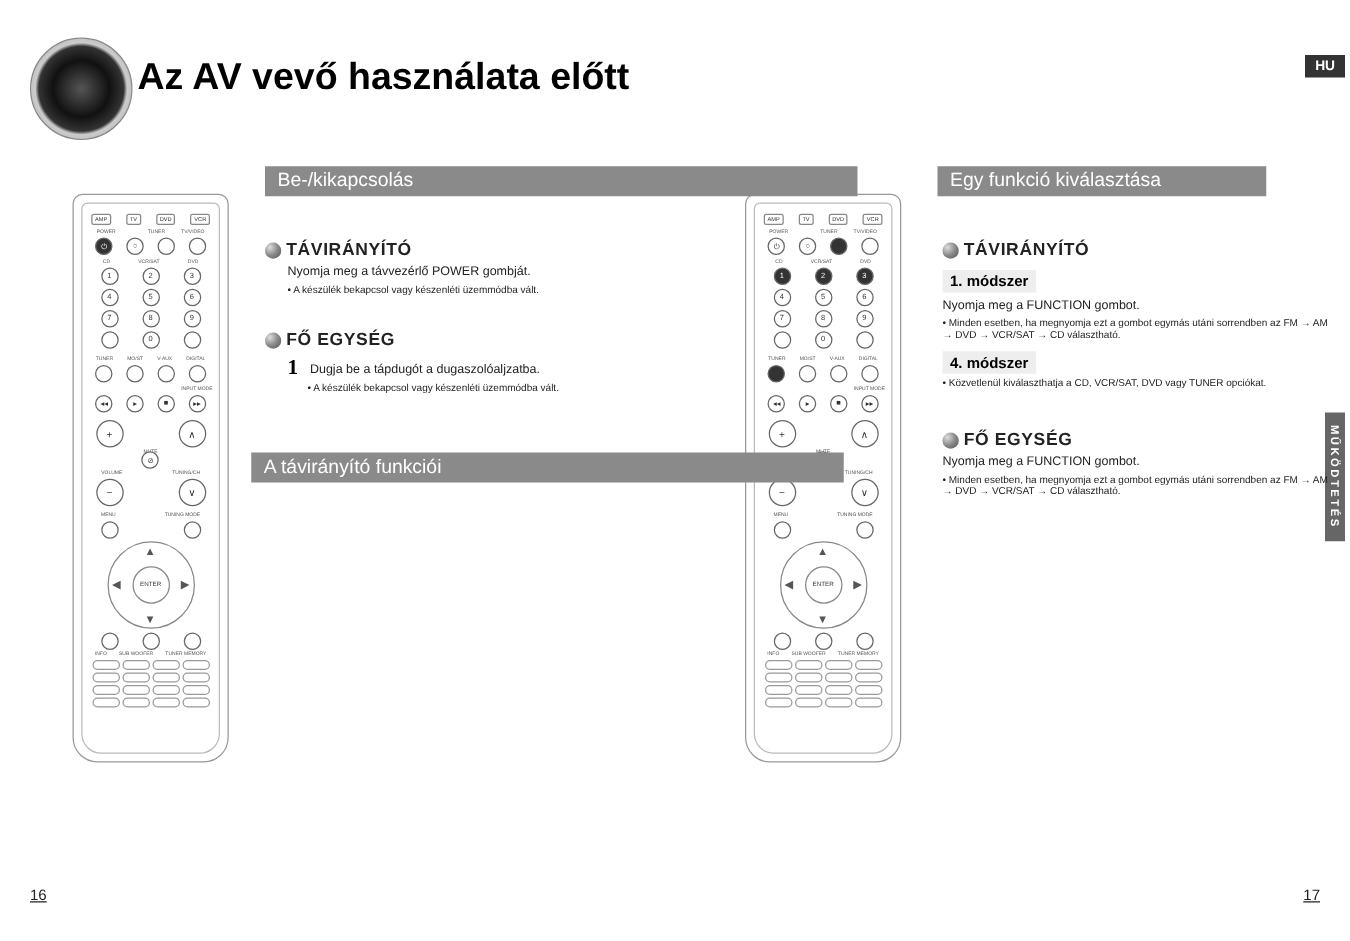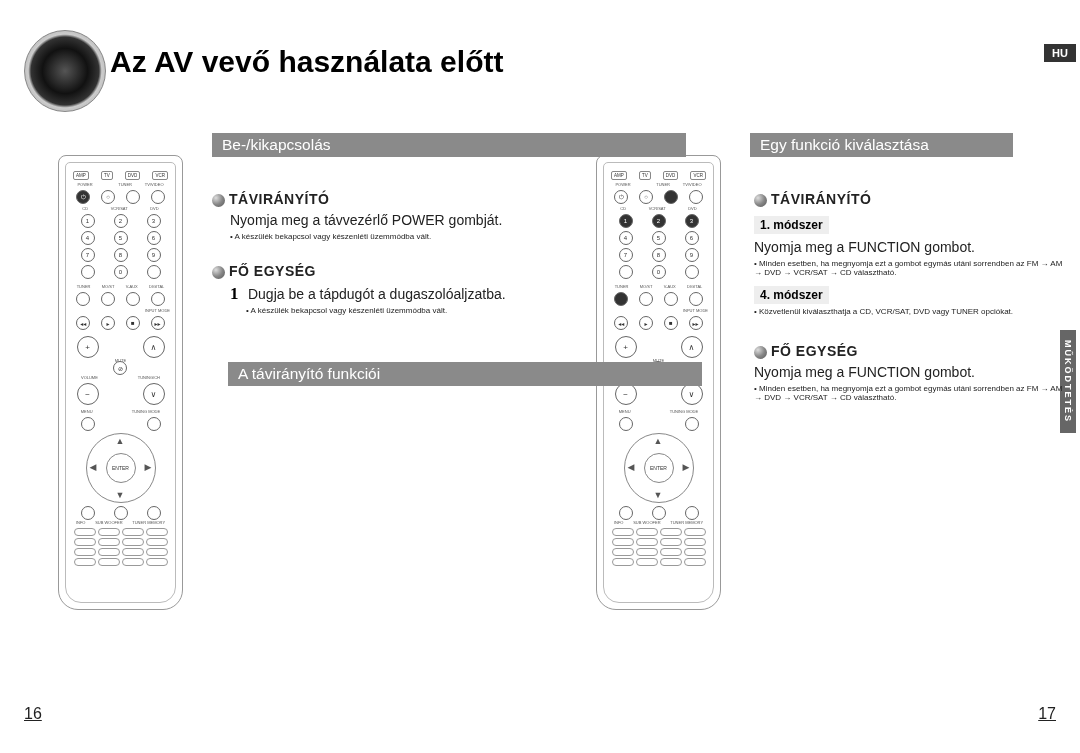--- a/index.html
+++ b/index.html
@@ -91,31 +91,31 @@
   .bar {
     background: #8a8a8a;
     color: #fff;
     font-size: 15.5px;
     padding: 3px 10px;
     width: 474px;
   }
   .bullet { display: inline-block; width: 13px; height: 13px; border-radius: 50%; background: radial-gradient(circle at 30% 30%, #ddd, #888, #555); vertical-align: middle; margin-right: 4px; }
   .subhead { font-size: 14px; font-weight: bold; letter-spacing: 0.5px; margin-top: 8px; color: #222; }
   .highlight { display: inline-block; background: #eee; padding: 2px 6px; font-size: 12px; font-weight: bold; margin-top: 9px; }
-  .body-text { font-size: 14px; color: #222; margin-top: 4px; line-height: 1.3; }
+  .body-text { font-size: 10px; color: #222; margin-top: 4px; line-height: 1.3; }
   .tiny-text { font-size: 8px; color: #222; margin-top: 3px; }
   .num { display: inline-block; font-size: 17px; font-weight: bold; font-family: "Times New Roman", serif; margin-right: 5px; vertical-align: top; line-height: 1; }
   .step-row { margin-top: 6px; }
-  .page-num { position: absolute; bottom: 30px; font-size: 16px; color: #222; text-decoration: underline; }
+  .page-num { position: absolute; bottom: 30px; font-size: 12px; color: #222; text-decoration: underline; }
   .page-num.left { left: 24px; }
   .page-num.right { right: 24px; }
   .sec-left-1 { top: 133px; left: 212px; width: 474px; }
   .sec-left-2 { top: 183px; left: 212px; width: 474px; }
   .sec-left-3 { top: 255px; left: 212px; width: 474px; }
-  .sec-left-bar2 { top: 362px; left: 228px; width: 474px; }
+  .sec-left-bar2 { top: 362px; left: 201px; width: 474px; }
   .sec-left-4 { top: 395px; left: 212px; width: 474px; }
   .sec-right-bar { top: 133px; left: 750px; width: 300px; }
   .sec-right-1 { top: 183px; left: 754px; width: 316px; }
   .sec-right-2 { top: 335px; left: 754px; width: 316px; }
 </style>
 </head>
 <body>
 
 <div class="lang-tab">HU</div>
 <div class="side-tab">MŰKÖDTETÉS</div>

